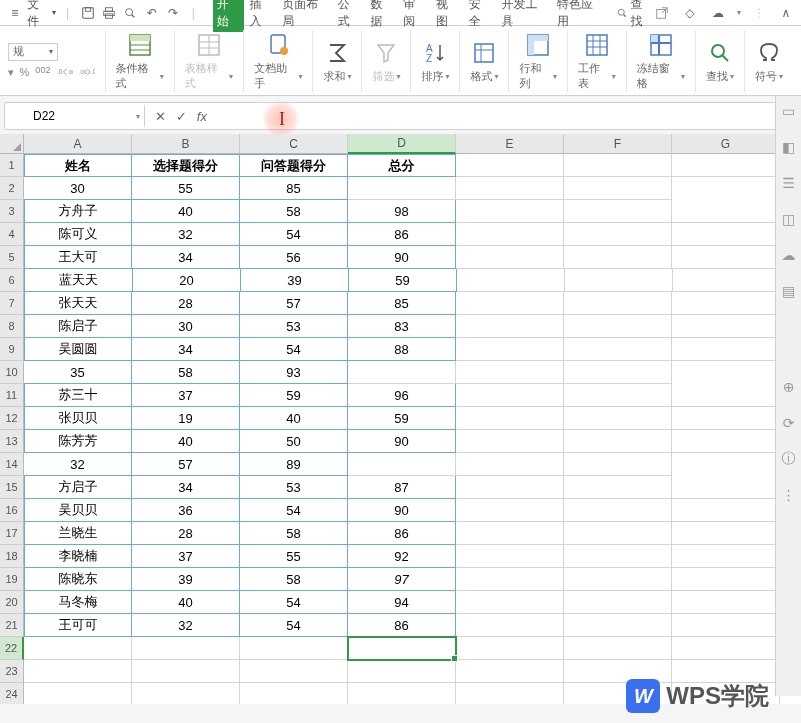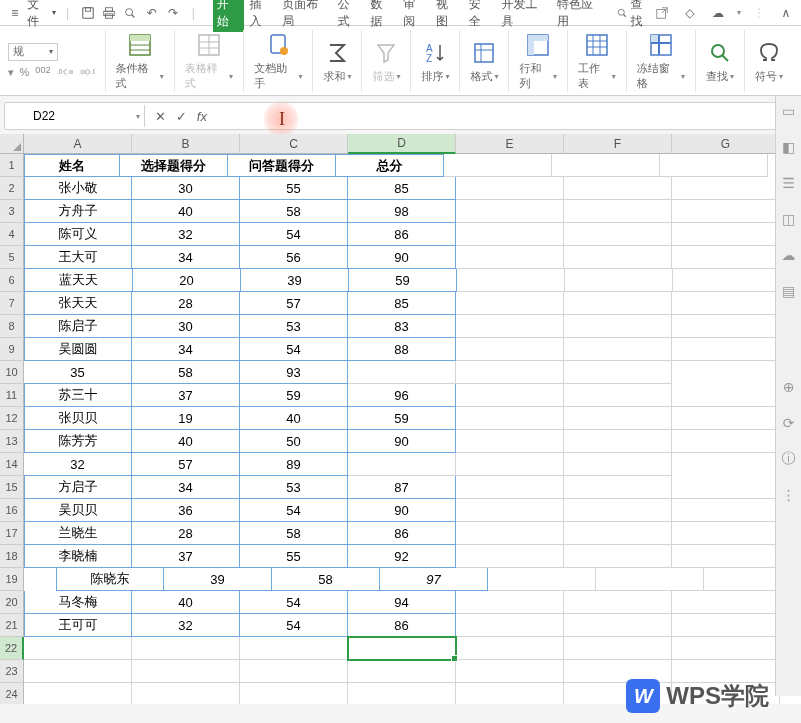--- a/index.html
+++ b/index.html
@@ -375,30 +375,29 @@
       <div class="row-header">18</div>
       <div class="row-header">19</div>
       <div class="row-header">20</div>
       <div class="row-header">21</div>
       <div class="row-header active">22</div>
       <div class="row-header">23</div>
       <div class="row-header">24</div>
     </div>
   <div class="grid" id="grid">
       <div class="grid-row">
-        <div class="cell header-cell bordered bordered-left bordered-top" style="width: 96px;">姓名</div>
+        <div class="cell header-cell bordered bordered-left bordered-top" style="width: 108px;">姓名</div>
         <div class="cell header-cell bordered bordered-top" style="width: 108px; font-family: Liberation Mono, monospace;">选择题得分</div>
         <div class="cell header-cell bordered bordered-top" style="width: 108px;">问答题得分</div>
         <div class="cell header-cell bordered bordered-top" style="width: 108px;">总分</div>
         <div class="cell" style="width: 108px;"></div>
         <div class="cell" style="width: 108px;"></div>
         <div class="cell" style="width: 108px;"></div>
       </div>
       <div class="grid-row">
-        <div class="cell bordered bordered-left" style="width: 108px;">张小敬</div>
         <div class="cell bordered" style="width: 108px;">30</div>
         <div class="cell bordered" style="width: 108px;">55</div>
         <div class="cell bordered" style="width: 108px;">85</div>
         <div class="cell" style="width: 108px;"></div>
         <div class="cell" style="width: 108px;"></div>
         <div class="cell" style="width: 108px;"></div>
       </div>
       <div class="grid-row">
         <div class="cell bordered bordered-left" style="width: 108px;">方舟子</div>
         <div class="cell bordered" style="width: 108px;">40</div>
@@ -535,21 +534,21 @@
       <div class="grid-row">
         <div class="cell bordered bordered-left" style="width: 108px;">李晓楠</div>
         <div class="cell bordered" style="width: 108px;">37</div>
         <div class="cell bordered" style="width: 108px;">55</div>
         <div class="cell bordered" style="width: 108px;">92</div>
         <div class="cell" style="width: 108px;"></div>
         <div class="cell" style="width: 108px;"></div>
         <div class="cell" style="width: 108px;"></div>
       </div>
       <div class="grid-row">
-        <div class="cell bordered bordered-left" style="width: 108px; margin-left: 32px;">陈晓东</div>
+        <div class="cell bordered bordered-left" style="width: 108px;">陈晓东</div>
         <div class="cell bordered" style="width: 108px;">39</div>
         <div class="cell bordered" style="width: 108px;">58</div>
         <div class="cell bordered" style="width: 108px; font-style: italic;">97</div>
         <div class="cell" style="width: 108px;"></div>
         <div class="cell" style="width: 108px;"></div>
         <div class="cell" style="width: 108px;"></div>
       </div>
       <div class="grid-row">
         <div class="cell bordered bordered-left" style="width: 108px;">马冬梅</div>
         <div class="cell bordered" style="width: 108px;">40</div>

